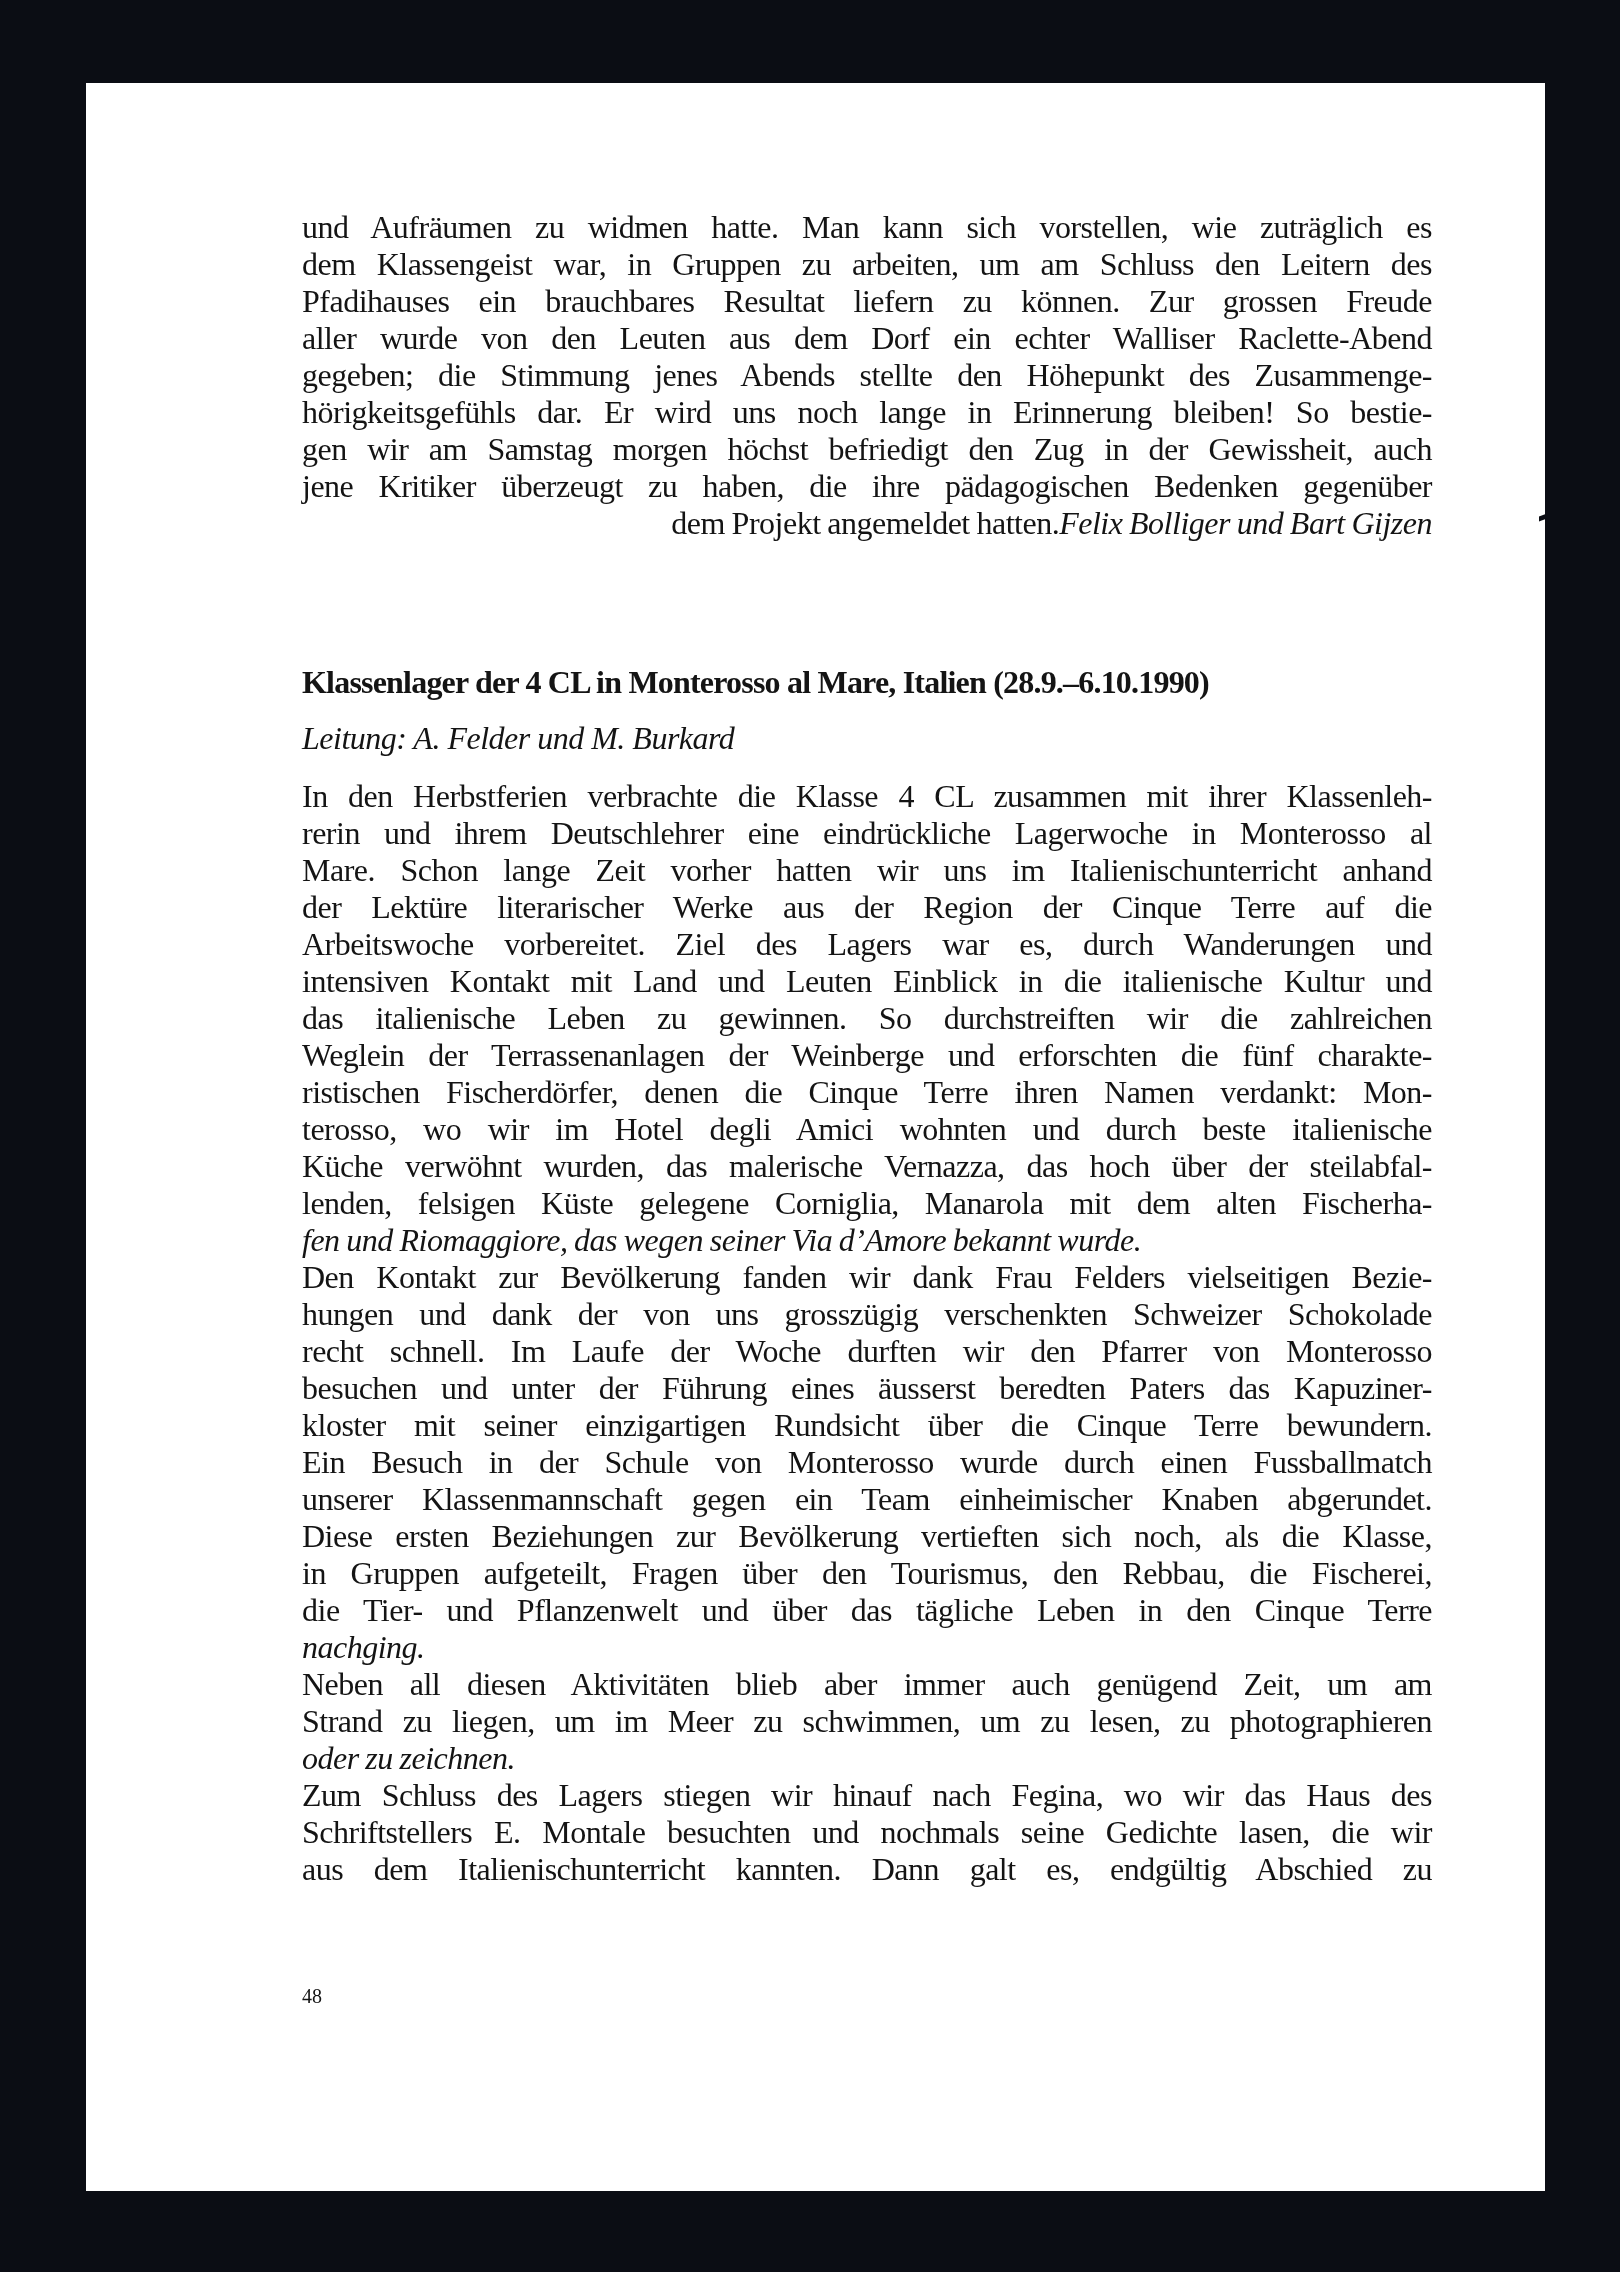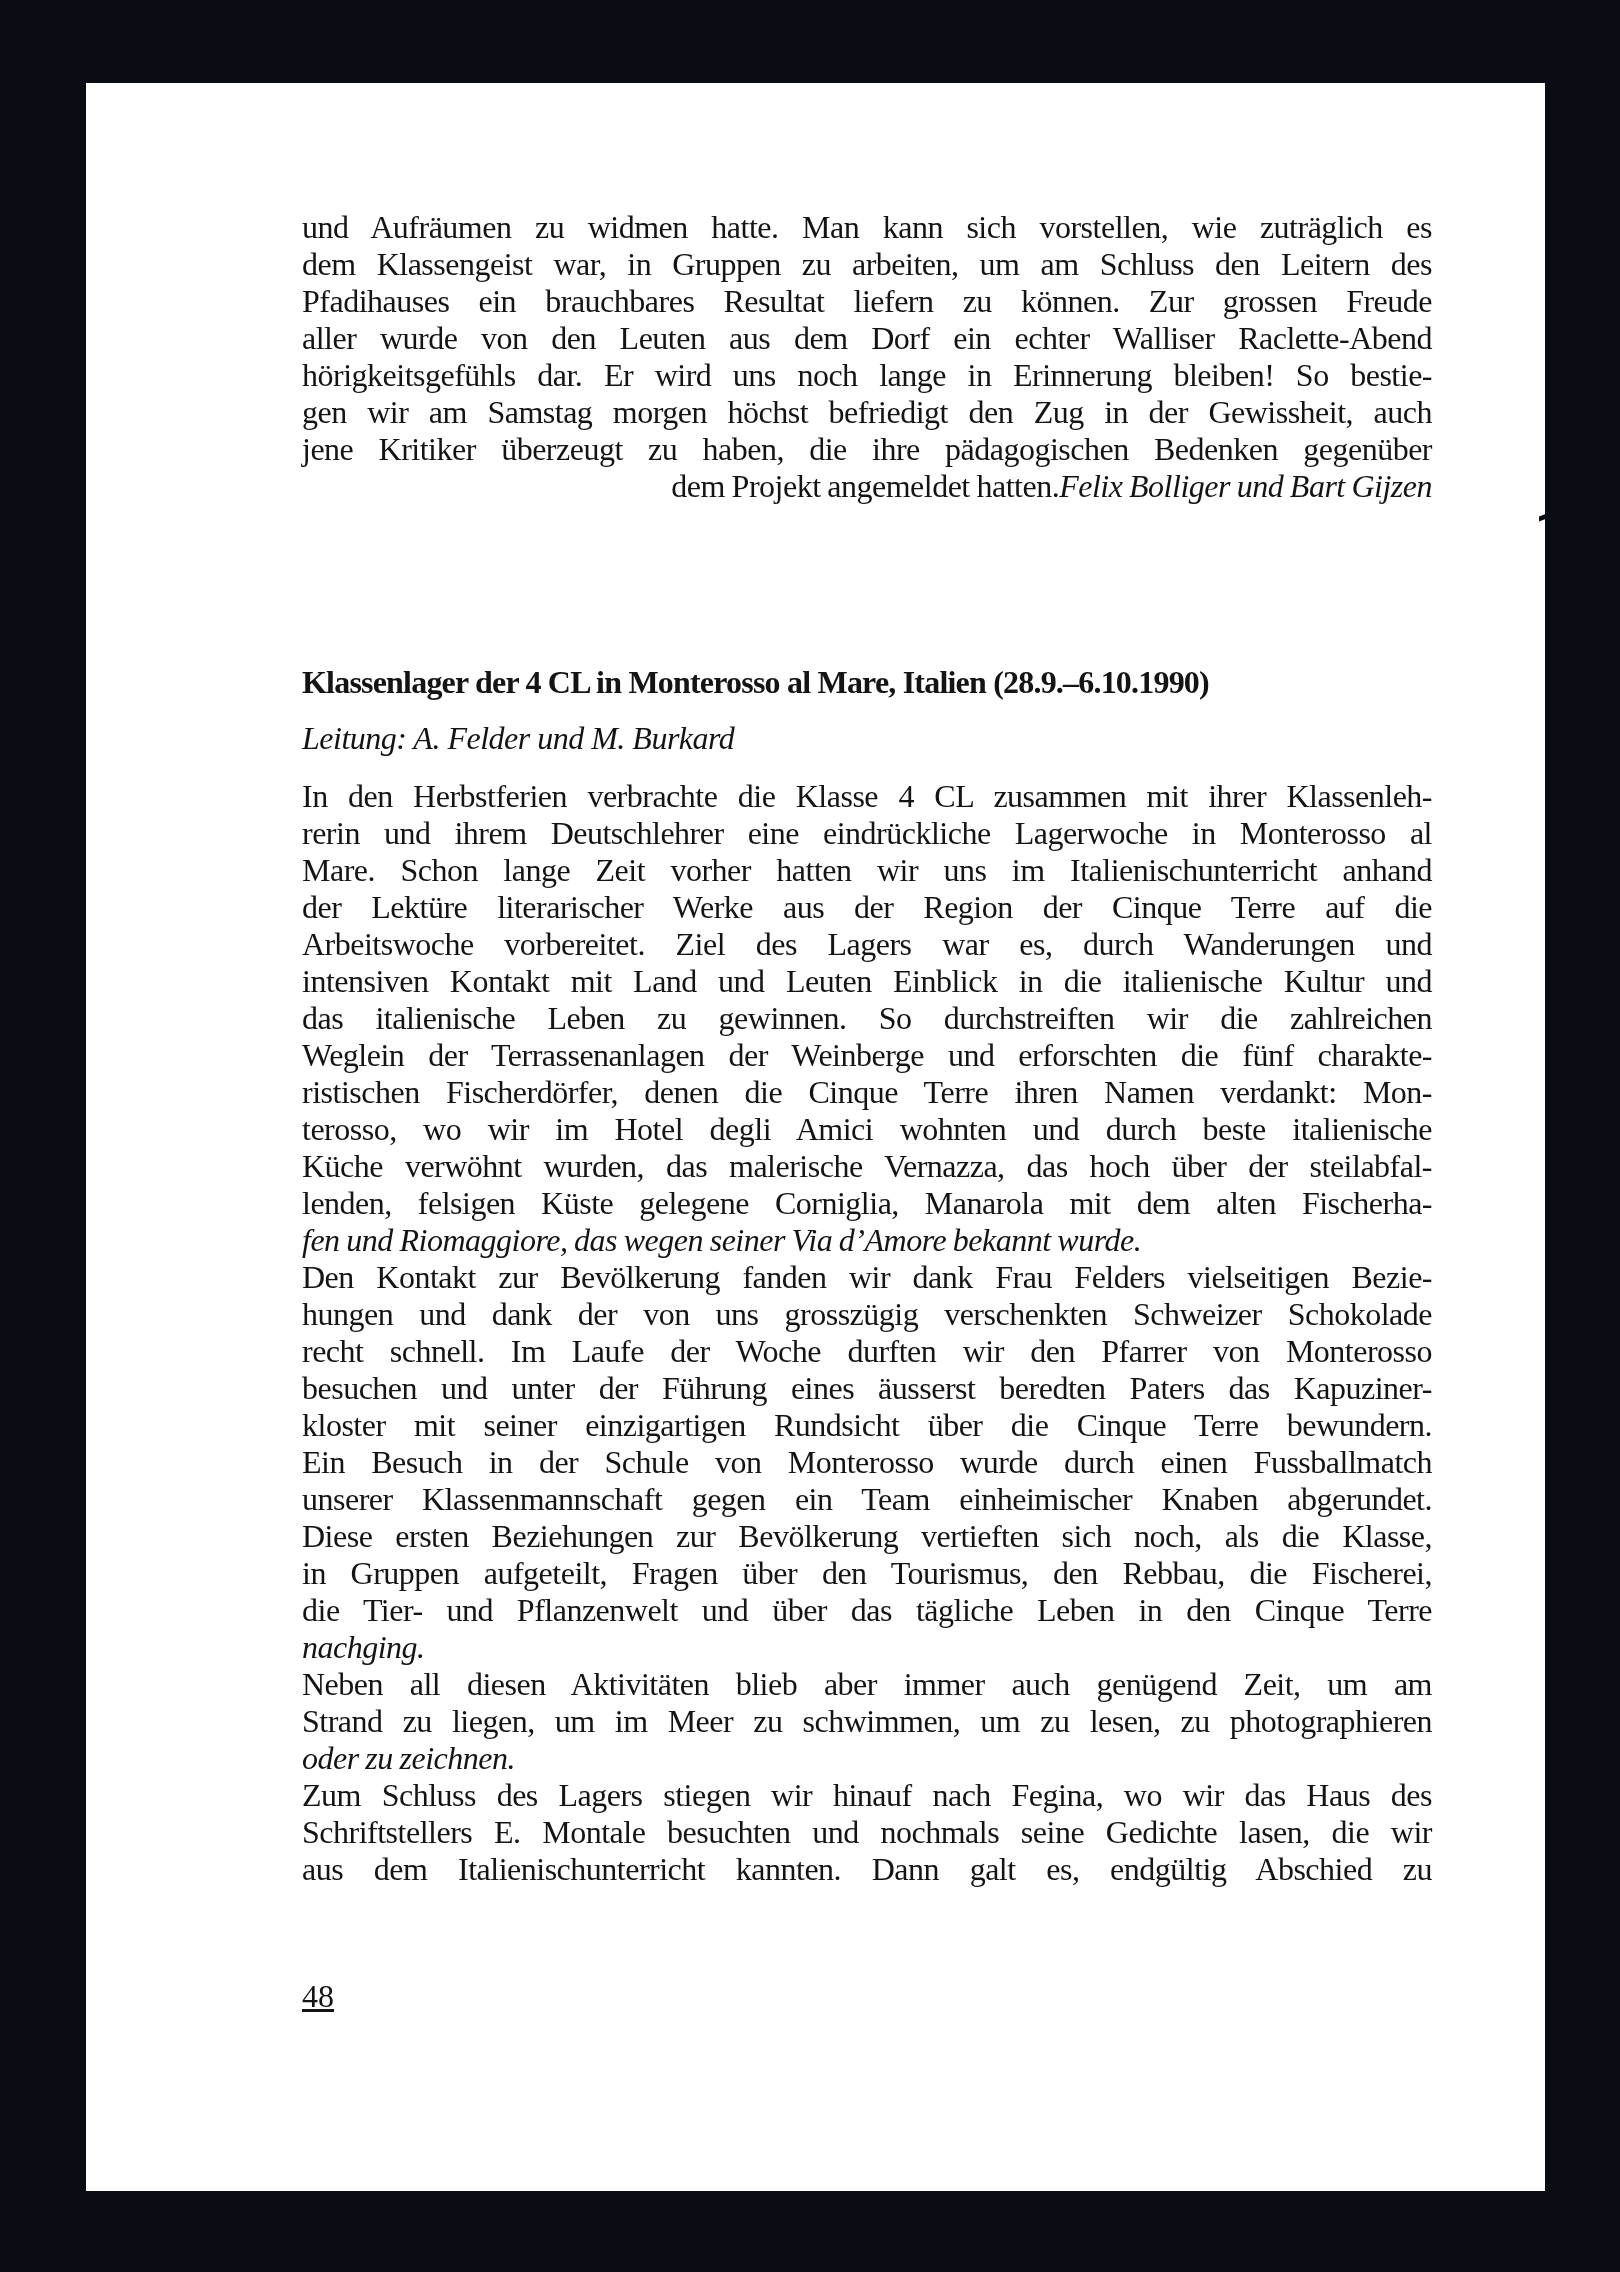--- a/index.html
+++ b/index.html
@@ -43,34 +43,35 @@
     white-space: nowrap; line-height: 39px;
   }
   #leitung {
     position: absolute; left: 302px; top: 719px;
     font-size: 32px; font-style: italic; letter-spacing: -0.5px;
     white-space: nowrap; line-height: 39px;
   }
   #body { top: 778px; }
   #page-number {
     position: absolute; left: 302px; top: 1977px;
-    font-size: 32px; line-height: 39px; text-decoration: underline;
+    font-size: 20px; line-height: 39px;
   }
 </style>
 </head>
 <body>
 
 <div class="page"></div>
 <div class="notch"></div>
 
 <div class="block" id="para1">
   <span class="line">und Aufräumen zu widmen hatte. Man kann sich vorstellen, wie zuträglich es</span>
   <span class="line">dem Klassengeist war, in Gruppen zu arbeiten, um am Schluss den Leitern des</span>
   <span class="line">Pfadihauses ein brauchbares Resultat liefern zu können. Zur grossen Freude</span>
   <span class="line">aller wurde von den Leuten aus dem Dorf ein echter Walliser Raclette-Abend</span>
+  <span class="line">gegeben; die Stimmung jenes Abends stellte den Höhepunkt des Zusammenge-</span>
   <span class="line">hörigkeitsgefühls dar. Er wird uns noch lange in Erinnerung bleiben! So bestie-</span>
   <span class="line">gen wir am Samstag morgen höchst befriedigt den Zug in der Gewissheit, auch</span>
   <span class="line">jene Kritiker überzeugt zu haben, die ihre pädagogischen Bedenken gegenüber</span>
   <span class="line sig-line">
     <span>dem Projekt angemeldet hatten.</span>
     <span class="author">Felix Bolliger und Bart Gijzen</span>
   </span>
 </div>
 
 <div id="heading">Klassenlager der 4 CL in Monterosso al Mare, Italien (28.9.–6.10.1990)</div>

